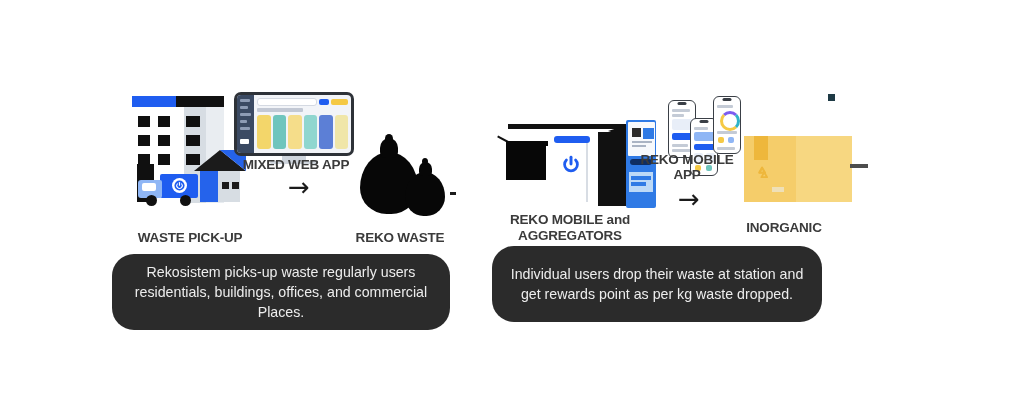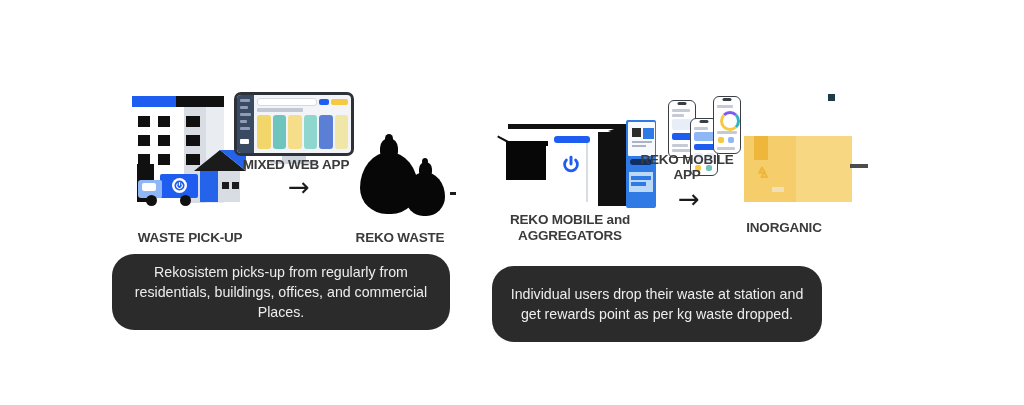--- a/index.html
+++ b/index.html
@@ -80,21 +80,21 @@
     font-size: 14.2px;
     line-height: 1.42;
     text-align: center;
     display: flex;
     align-items: center;
     justify-content: center;
     padding: 11px 16px;
     box-sizing: border-box;
   }
   #desc-pickup  { left: 112px; top: 254px; width: 338px; height: 76px; }
-  #desc-station { left: 492px; top: 266px; width: 330px; height: 76px; }
+  #desc-station { left: 492px; top: 246px; width: 330px; height: 76px; }
 
   
   .scene-building { position: absolute; left: 16px; top: 2px; width: 132px; height: 130px; }
   .bld-roofbar-blue  { position: absolute; left: 16px; top: 6px; width: 44px; height: 11px; background: #1f5df0; }
   .bld-roofbar-dark  { position: absolute; left: 60px; top: 6px; width: 48px; height: 11px; background: #111111; }
   .bld-body-left     { position: absolute; left: 16px; top: 17px; width: 52px; height: 96px; background: #ffffff; }
   .bld-body-right    { position: absolute; left: 68px; top: 17px; width: 22px; height: 96px; background: #d7dde3; }
   .bld-col-far       { position: absolute; left: 90px; top: 17px; width: 18px; height: 96px; background: #e9edf1; }
   .win { position: absolute; background: #101010; width: 12px; height: 11px; }
   .bld-lowdoor { position: absolute; left: 21px; top: 74px; width: 17px; height: 38px; background: #101010; }
@@ -309,21 +309,21 @@
 
     </div>
 
     <div class="midlabel" style="left:140px; top:157px; width:112px;">MIXED WEB APP</div>
     <div class="arrow" style="left:188px; top:174px;">→</div>
 
     <div class="cap" style="left:10px; top:230px; width:160px;">WASTE PICK-UP</div>
     <div class="cap" style="left:230px; top:230px; width:140px;">REKO WASTE</div>
   </div>
 
-  <div class="descbox" id="desc-pickup">Rekosistem picks-up from regularly from residentials, buildings, offices, and commercial Places.</div>
+  <div class="descbox" id="desc-pickup">Rekosistem picks-up waste regularly users residentials, buildings, offices, and commercial Places.</div>
 
   <div class="panel" id="panel-station">
 
     <div class="stage">
 
       <div class="scene-station">
         <div class="st-canopy"></div>
         <div class="st-canopy-slope"></div>
         <div class="st-wall-light"></div>
         <div class="st-wall-dark"></div>

